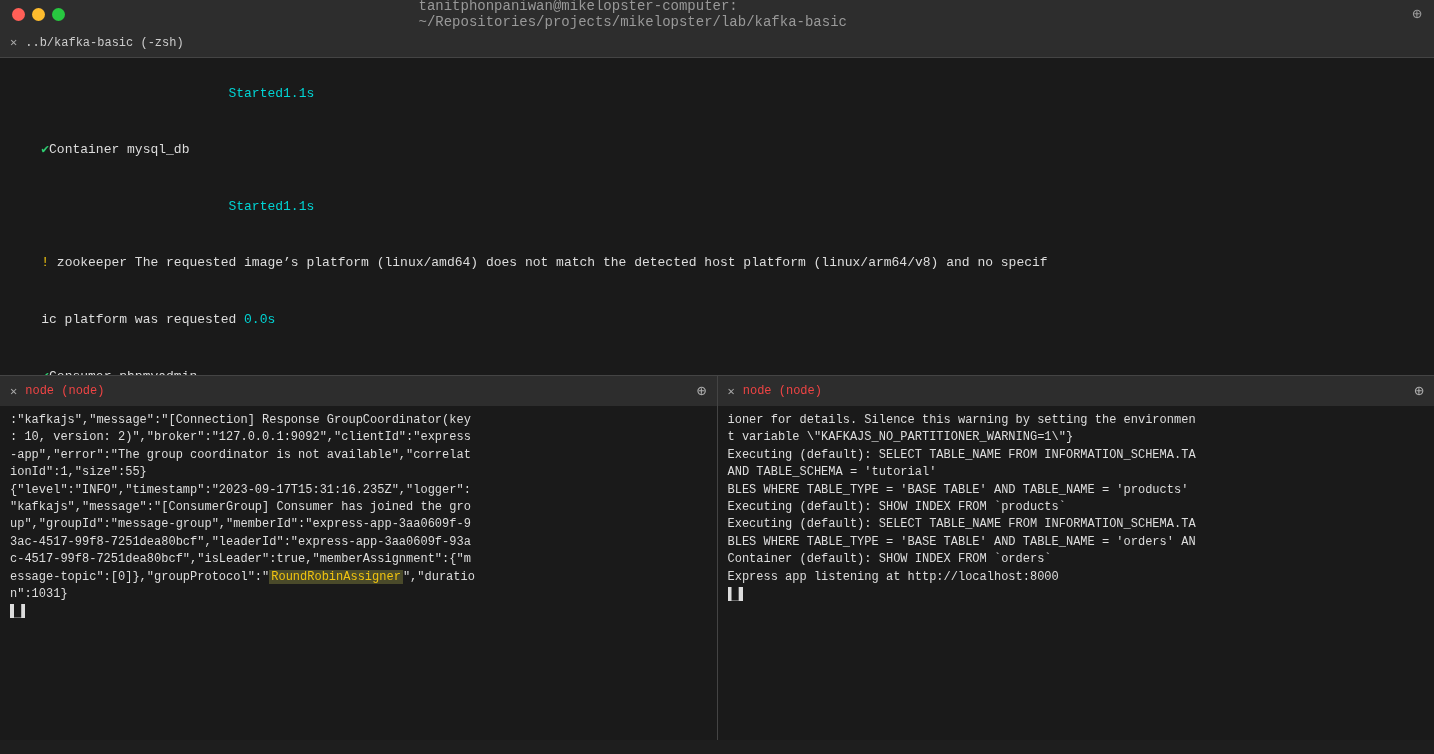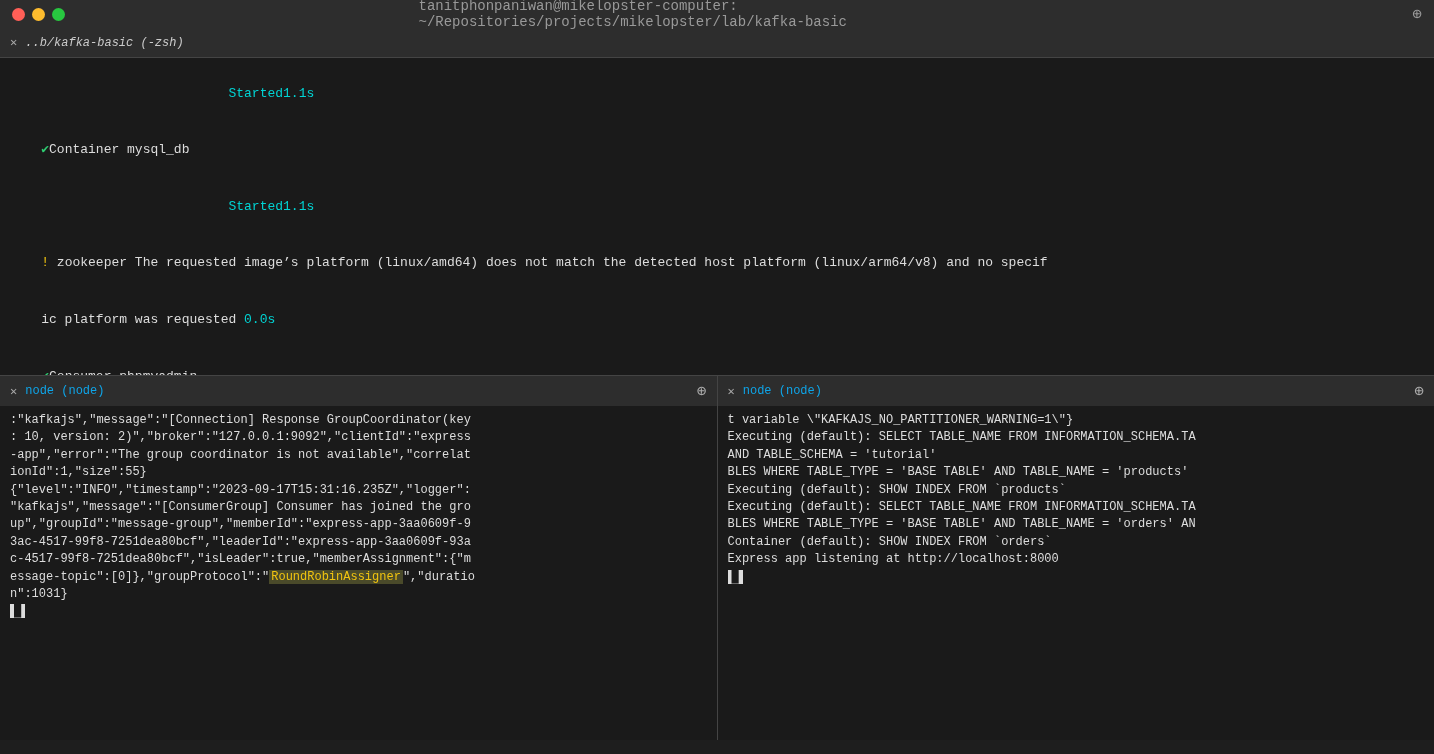--- a/index.html
+++ b/index.html
@@ -70,21 +70,20 @@
 
     .tab-close-icon {
       color: #aaa;
       font-size: 12px;
       margin-right: 8px;
     }
 
     .tab-label-top {
       color: #ccc;
       font-size: 12px;
-      font-style: italic;
     }
 
     
     .terminal-main {
       background: #1a1a1a;
       height: 317px;
       padding: 8px 10px;
       overflow: hidden;
       color: #ddd;
       line-height: 1.45;
@@ -128,21 +127,21 @@
       justify-content: space-between;
     }
 
     .panel-tab-left {
       display: flex;
       align-items: center;
       gap: 8px;
     }
 
     .panel-tab-label {
-      color: #0ea5e9;
+      color: #ef4444;
       font-size: 12px;
     }
 
     .panel-close {
       color: #aaa;
       font-size: 12px;
     }
 
     .panel-controls-right {
       color: #aaa;
@@ -247,20 +246,21 @@
 
   <div class="panel">
     <div class="panel-tab-bar">
       <div class="panel-tab-left">
         <span class="panel-close">✕</span>
         <span class="panel-tab-label">node (node)</span>
       </div>
       <span class="panel-controls-right">⊕</span>
     </div>
     <div class="panel-content">
+      <div class="line">ioner for details. Silence this warning by setting the environmen</div>
       <div class="line">t variable \"KAFKAJS_NO_PARTITIONER_WARNING=1\"}</div>
       <div class="line">Executing (default): SELECT TABLE_NAME FROM INFORMATION_SCHEMA.TA</div>
       <div class="line">AND TABLE_SCHEMA = 'tutorial'</div>
       <div class="line">BLES WHERE TABLE_TYPE = 'BASE TABLE' AND TABLE_NAME = 'products'</div>
       <div class="line">Executing (default): SHOW INDEX FROM `products`</div>
       <div class="line">Executing (default): SELECT TABLE_NAME FROM INFORMATION_SCHEMA.TA</div>
       <div class="line">BLES WHERE TABLE_TYPE = 'BASE TABLE' AND TABLE_NAME = 'orders' AN</div>
       <div class="line">Container (default): SHOW INDEX FROM `orders`</div>
       <div class="line">Express app listening at http://localhost:8000</div>
       <div class="line"><span class="cursor-block">█</span></div>

